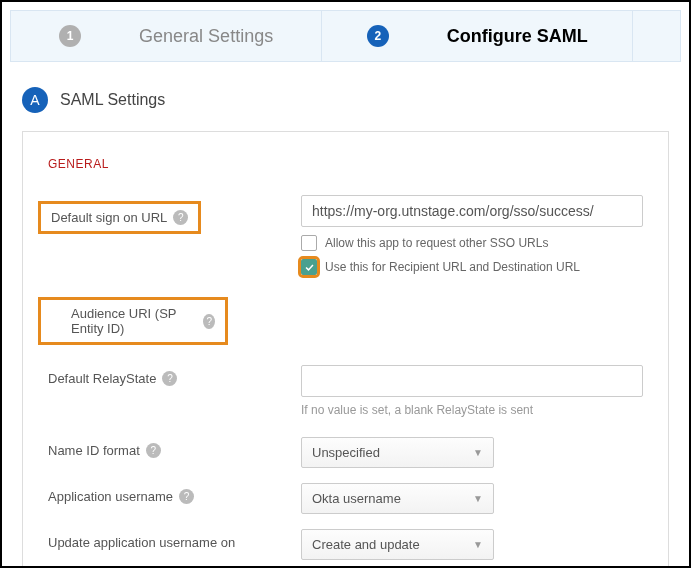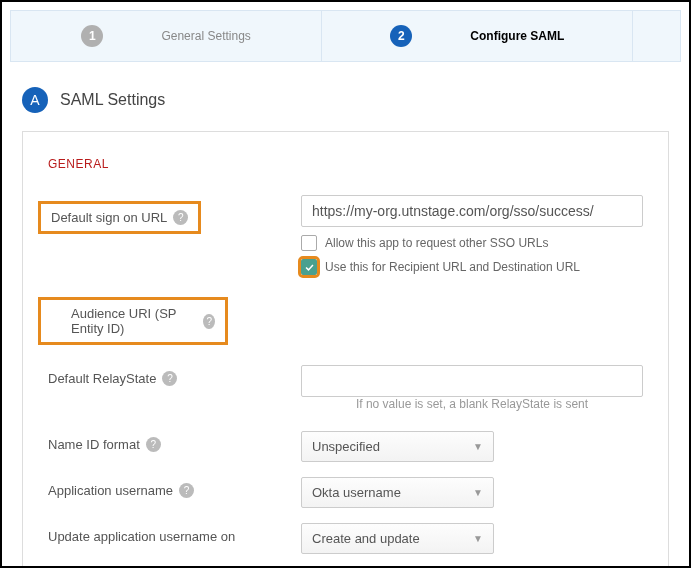--- a/index.html
+++ b/index.html
@@ -46,21 +46,21 @@
       font-size: 12px;
       font-weight: 600;
     }
     .step-circle.inactive {
       background: #b0b0b0;
     }
     .step-circle.active {
       background: #1662b9;
     }
     .step-label {
-      font-size: 12px;
+      font-size: 18px;
       color: #888;
       margin-left: 48px;
     }
     .step-label.active {
       color: #000000;
       font-weight: 700;
     }
     .section-header {
       display: flex;
       align-items: center;
@@ -177,21 +177,21 @@
       width: 11px;
       height: 11px;
     }
     .checkbox-label {
       font-size: 12px;
       color: #666;
     }
     .hint-text {
       font-size: 12px;
       color: #999;
-      text-align: center;
+      margin-top: 6px;
     }
     .select-field {
       width: 193px;
       padding: 7px 10px;
       border: 1px solid #ccc;
       border-radius: 2px;
       font-size: 13px;
       color: #555;
       background: linear-gradient(#fdfdfd, #f3f3f3);
       display: flex;

